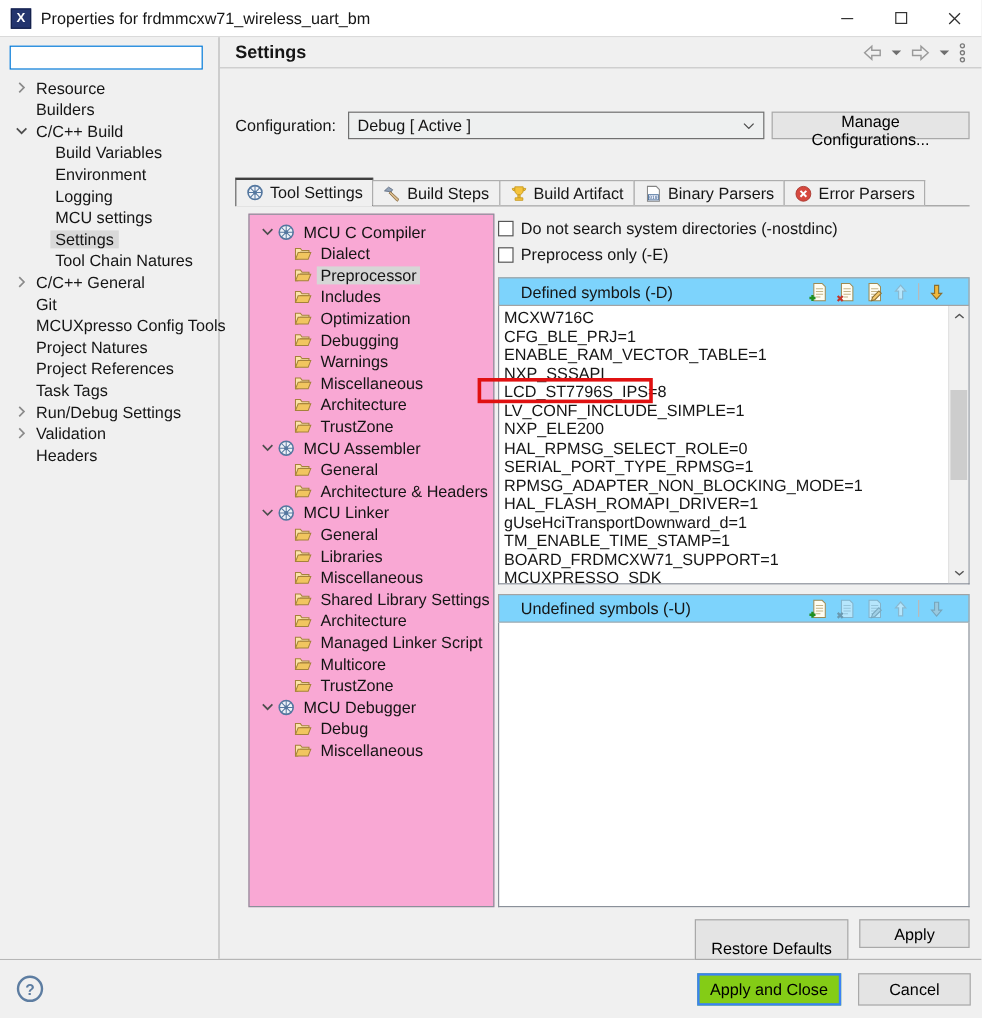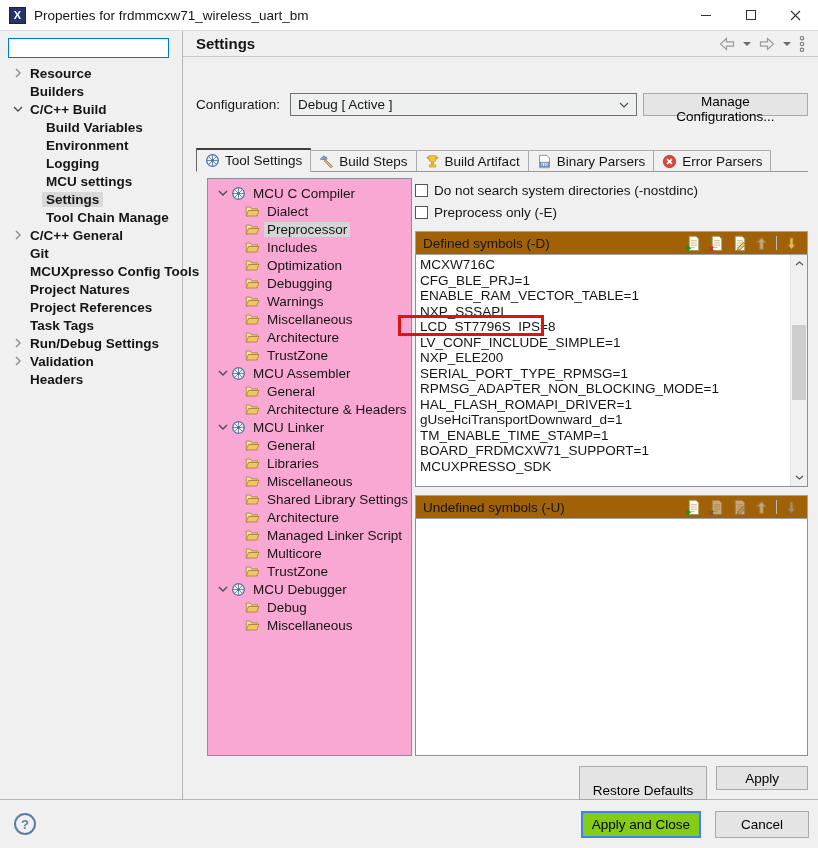--- a/index.html
+++ b/index.html
@@ -22,21 +22,21 @@
   .wc { width:45px; display:flex; align-items:center; justify-content:center; background:transparent; border:none; }
 
   
   .dlg-body { display:flex; height:768px; }
 
   
   .sidebar { width:183px; flex:none; border-right:1px solid #b6b6b6; background:#f0f0f0; }
   .filter-input { margin:7px 0 0 8px; width:161px; height:20px; border:1px solid #0078d7;
                   outline:none; padding:0 3px; font:inherit; background:#fff; }
   .nav-tree { margin-top:6px; }
-  .srow { height:18px; display:flex; align-items:center; padding-left:10px; white-space:nowrap; cursor:default;font-weight:bold; }
+  .srow { height:18px; display:flex; align-items:center; padding-left:10px; white-space:nowrap; cursor:default; }
   .srow.lvl1 { padding-left:26px; }
   .srow .chev { width:16px; height:16px; flex:none; }
   .srow .lbl { padding:0 4px; }
   .srow .lbl.sel { background:#d9d9d9; }
 
   
   .main { flex:1; min-width:0; display:flex; flex-direction:column; }
   .main-header { height:26px; flex:none; border-bottom:1px solid #c8c8c8;
                  display:flex; align-items:center; padding:0 10px 0 13px; }
   .mh-title { font-weight:bold; font-size:15px; }
@@ -75,22 +75,22 @@
   .trow .ic { margin-right:4px; flex:none; }
   .trow .lbl { padding:0 3px; }
   .trow .lbl.sel { background:#d6d6d6; }
 
   .right-col { flex:1; min-width:0; display:flex; flex-direction:column; position:relative; }
   .check-row { height:20px; display:flex; align-items:center; gap:6px; margin-top:2px; }
   .checkbox { width:13px; height:13px; background:#fff; border:1px solid #555; flex:none; }
 
   .group-box { margin-top:9px; display:flex; flex-direction:column; }
   .group-box.grow { flex:1; margin-top:8px; }
-  .group-header { height:24px; flex:none; background:#a16207; border:1px solid #a3a3a3;
-                  display:flex; align-items:center; padding:0 7px; }
+  .group-header { height:24px; flex:none; background:#7dd3fc; border:1px solid #a3a3a3;
+                  display:flex; align-items:center; padding:0 18px; }
   .gh-icons { margin-left:auto; display:flex; align-items:center; gap:6px; }
   .gh-icons .tbi { background:none; border:none; padding:0; }
   .sep { width:1px; height:14px; background:#b9b9b9; }
   .dis { filter:grayscale(1) opacity(0.45); }
 
   .sym-list { background:#fff; border:1px solid #8a9099; border-top:none;
               display:flex; overflow:hidden; }
   .sym-list.fixed { height:232px; }
   .group-box.grow .sym-list { flex:1; }
   .list-items { flex:1; padding:2px 0 0 4px; min-width:0; }
@@ -256,21 +256,21 @@
       <div class="srow lvl1">
         <span class="chev"></span>
         <span class="lbl">MCU settings</span>
         </div>
       <div class="srow lvl1">
         <span class="chev"></span>
         <span class="lbl sel">Settings</span>
         </div>
       <div class="srow lvl1">
         <span class="chev"></span>
-        <span class="lbl">Tool Chain Manage</span>
+        <span class="lbl">Tool Chain Natures</span>
         </div>
       <div class="srow">
         <svg class="chev">
             <use href="#sym-chev-r"></use>
           </svg>
         <span class="lbl">C/C++ General</span>
         </div>
       <div class="srow">
         <span class="chev"></span>
         <span class="lbl">Git</span>
@@ -595,20 +595,21 @@
             </div>
             <div class="sym-list fixed">
               <div class="list-items">
                 <div class="li">MCXW716C</div>
                 <div class="li">CFG_BLE_PRJ=1</div>
                 <div class="li">ENABLE_RAM_VECTOR_TABLE=1</div>
                 <div class="li">NXP_SSSAPI</div>
                 <div class="li">LCD_ST7796S_IPS=8</div>
                 <div class="li">LV_CONF_INCLUDE_SIMPLE=1</div>
                 <div class="li">NXP_ELE200</div>
+                <div class="li">HAL_RPMSG_SELECT_ROLE=0</div>
                 <div class="li">SERIAL_PORT_TYPE_RPMSG=1</div>
                 <div class="li">RPMSG_ADAPTER_NON_BLOCKING_MODE=1</div>
                 <div class="li">HAL_FLASH_ROMAPI_DRIVER=1</div>
                 <div class="li">gUseHciTransportDownward_d=1</div>
                 <div class="li">TM_ENABLE_TIME_STAMP=1</div>
                 <div class="li">BOARD_FRDMCXW71_SUPPORT=1</div>
                 <div class="li">MCUXPRESSO_SDK</div>
               </div>
               <div class="vscroll">
                 <button class="vs-btn">

